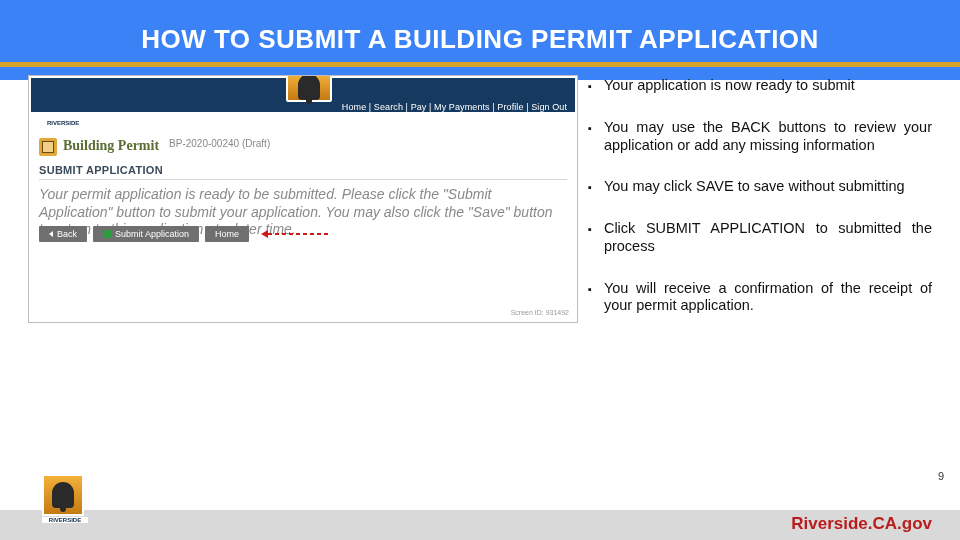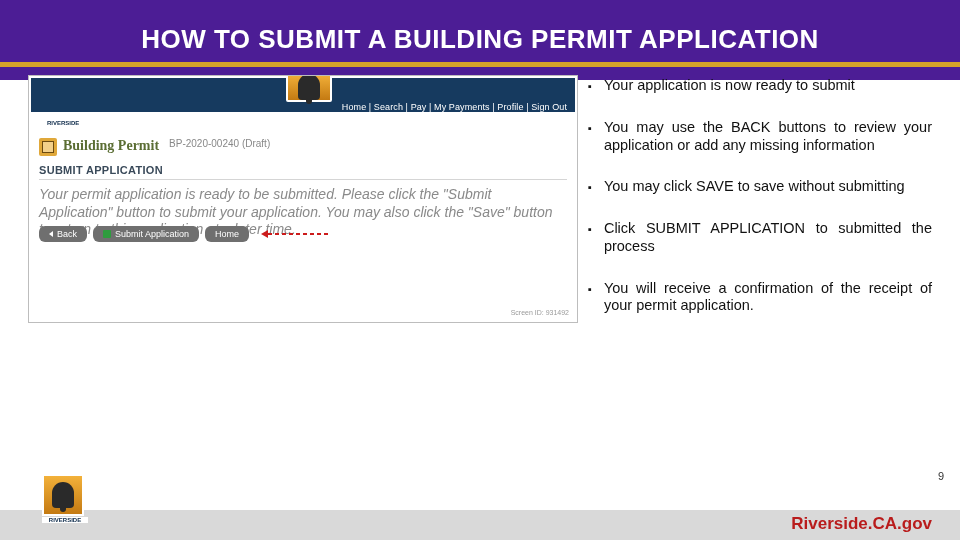--- a/index.html
+++ b/index.html
@@ -1,21 +1,21 @@
 <!DOCTYPE html>
 <html><head>
 <meta charset="utf-8">
 <style>
   * { box-sizing: border-box; margin: 0; padding: 0; }
   html, body { width: 960px; height: 540px; font-family: Arial, Helvetica, sans-serif; background: #fff; }
 
   .slide { position: relative; width: 960px; height: 540px; background: #fff; }
 
   
-  .title-band { position: absolute; top: 0; left: 0; right: 0; height: 80px; background: #4c1d95; display: flex; align-items: center; justify-content: center; }
+  .title-band { position: absolute; top: 0; left: 0; right: 0; height: 80px; background: #3b82f6; display: flex; align-items: center; justify-content: center; }
   .title-band h1 { color: #fff; font-size: 26px; font-weight: 700; letter-spacing: 0.5px; text-align: center; line-height: 1.05; }
   .accent { position: absolute; top: 62px; left: 0; right: 0; height: 5px; background: #d6a229; }
 
   
   .content { position: absolute; top: 75px; left: 28px; right: 28px; bottom: 60px; display: flex; gap: 10px; }
 
   
   .shot { width: 550px; height: 248px; border: 1px solid #bdbdbd; background: #fff; position: relative; overflow: hidden; }
   .shot-bar { position: absolute; top: 2px; left: 2px; right: 2px; height: 34px; background: #163a5f; display: flex; align-items: center; flex-direction: column; }
   .shot-logo { width: 46px; height: 46px; margin-left: 12px; margin-top: -6px; border: 2px solid #fff; background: linear-gradient(#f3b13a, #c47a12); display: flex; align-items: center; justify-content: center; border-radius: 2px; }
@@ -28,21 +28,21 @@
   .bp-icon { width: 18px; height: 18px; background: #e0a83a; border-radius: 2px; position: relative; }
   .bp-icon::after { content: ""; position: absolute; inset: 3px; border: 1px solid #6b4a10; background: #f3d08a; }
   .bp-title { font-family: Georgia, serif; color: #5a6d33; font-size: 14px; font-weight: bold; }
   .bp-num { font-size: 10px; color: #888; margin-left: 4px; }
 
   .sub-hd { position: absolute; top: 88px; left: 10px; font-size: 11px; color: #3a4a5a; font-weight: 600; letter-spacing: 0.3px; }
   .sub-rule { position: absolute; top: 103px; left: 10px; right: 10px; height: 1px; background: #d5d5d5; }
   .instr { position: absolute; top: 110px; left: 10px; right: 10px; font-size: 14px; font-style: italic; color: #8a8a8a; line-height: 1.25; }
 
   .btn-row { position: absolute; top: 150px; left: 10px; display: flex; gap: 6px; align-items: center; }
-  .btn { font-size: 9px; color: #fff; background: #6f6f6f; padding: 3px 10px; border-radius: 6px; display: inline-flex; align-items: center; gap: 4px; }
+  .btn { font-size: 9px; color: #fff; background: #6f6f6f; padding: 3px 10px; border-radius: 1px; display: inline-flex; align-items: center; gap: 4px; }
   .btn .arr-l { width: 0; height: 0; border-top: 3px solid transparent; border-bottom: 3px solid transparent; border-right: 4px solid #fff; }
   .btn.green .flag { width: 8px; height: 8px; background: #2e9c3e; border-radius: 1px; }
   .red-arrow { margin-left: 6px; display: flex; align-items: center; }
   .red-arrow .head { width: 0; height: 0; border-top: 4px solid transparent; border-bottom: 4px solid transparent; border-right: 7px solid #cc1b1b; }
   .red-arrow .shaft { height: 2px; width: 60px; background: repeating-linear-gradient(90deg, #cc1b1b 0 4px, transparent 4px 7px); }
 
   .screen-id { position: absolute; bottom: 6px; right: 8px; font-size: 7px; color: #9a9a9a; }
 
   
   .bullets { flex: 1; padding-top: 2px; }

